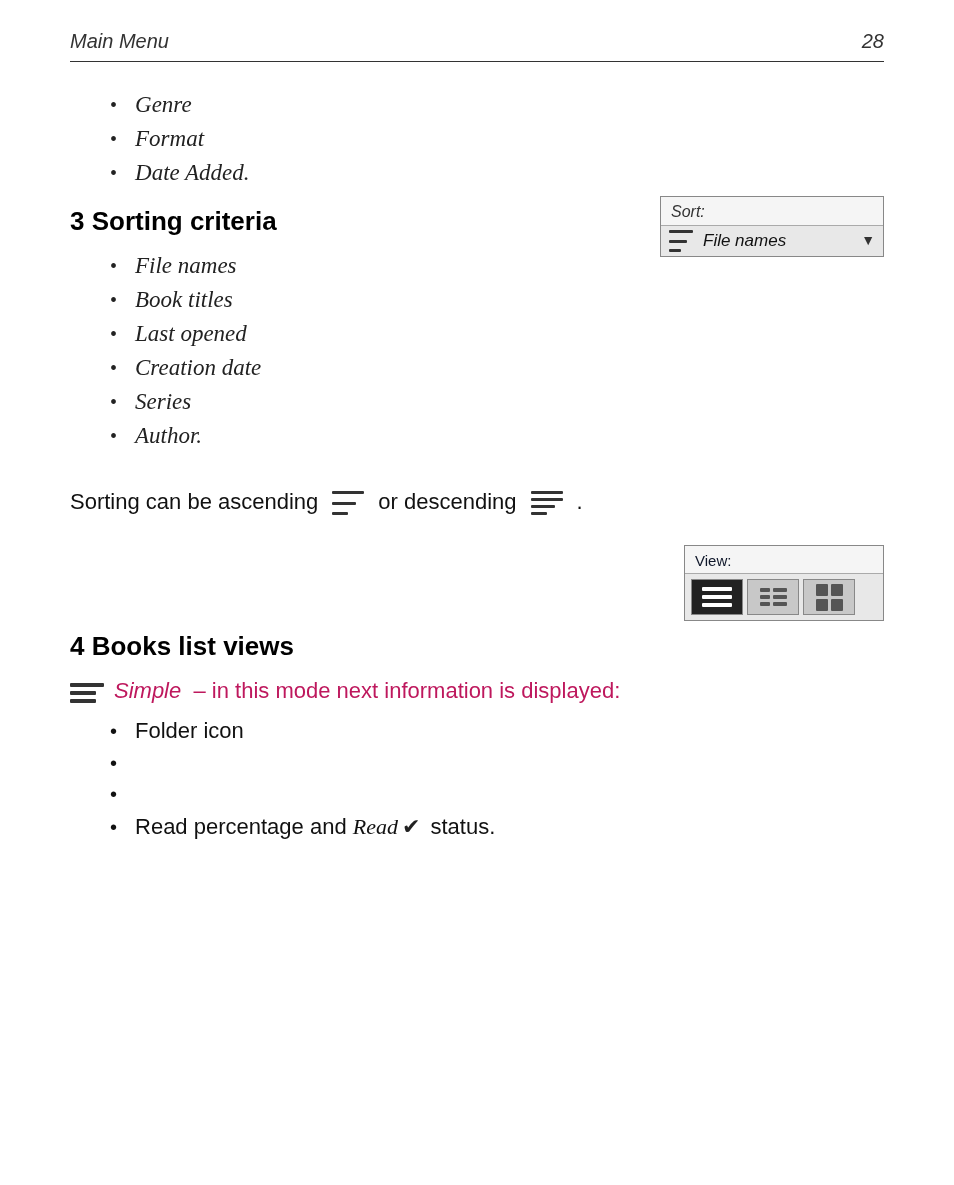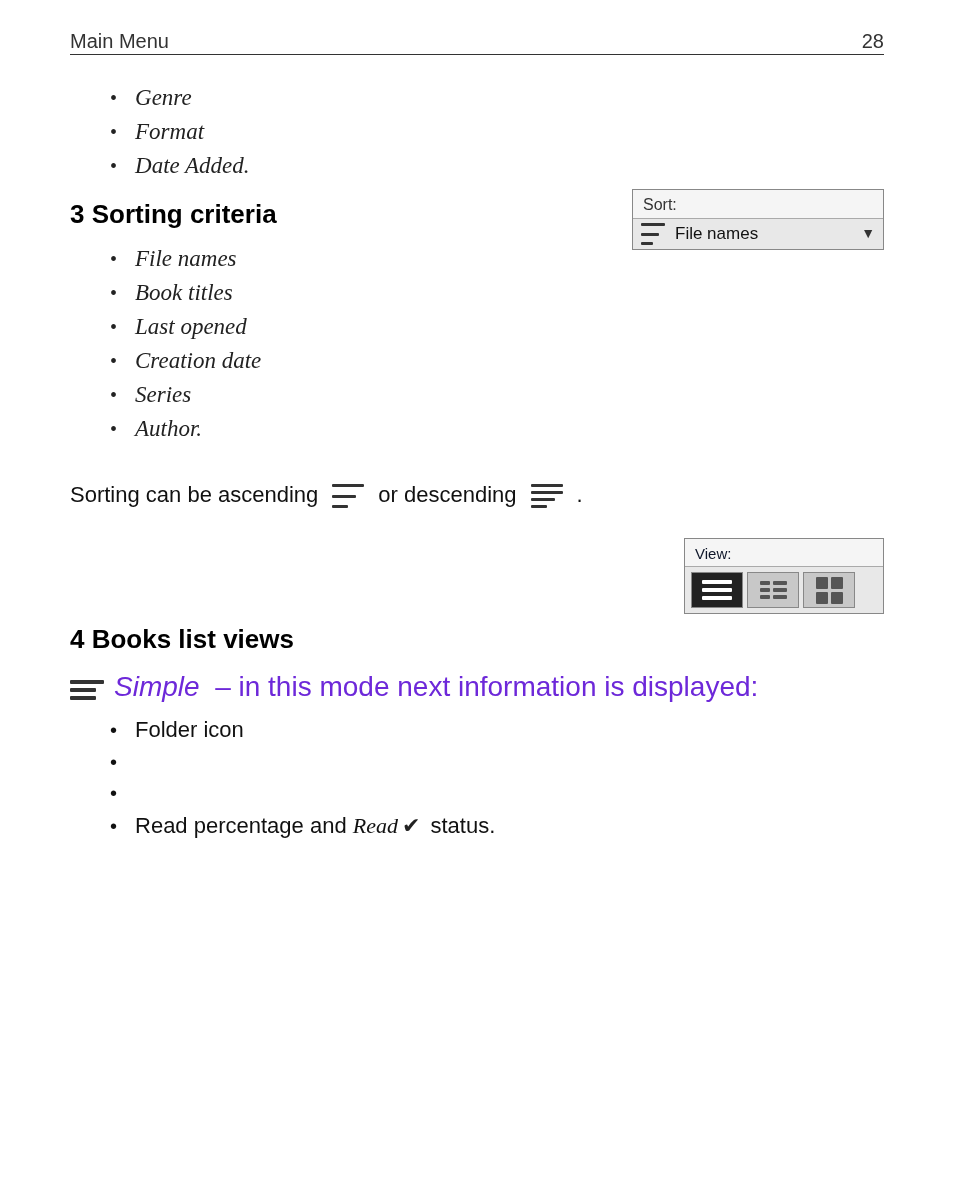--- a/index.html
+++ b/index.html
@@ -24,22 +24,23 @@
       min-height: 1185px;
       padding: 30px 70px 40px 70px;
       position: relative;
     }
 
     .page-header {
       display: flex;
       justify-content: space-between;
       align-items: baseline;
       border-bottom: 1.5px solid #333;
-      padding-bottom: 1px;
+      padding-bottom: 8px;
       margin-bottom: 30px;
+      font-style: italic;
     }
 
     .page-header-title {
       font-size: 20px;
       font-family: Arial, sans-serif;
       font-weight: normal;
       color: #333;
     }
 
     .page-number {
@@ -78,24 +79,25 @@
       color: #000000;
       margin-bottom: 16px;
       margin-top: 20px;
     }
 
     
     .sort-widget {
       float: right;
       border: 1.5px solid #888;
       background: #f5f5f5;
-      width: 252px;
+      width: 224px;
       margin-left: 30px;
       margin-bottom: 10px;
       margin-top: -10px;
+      font-style: italic;
     }
 
     .sort-widget-label {
       font-family: Arial, sans-serif;
       font-size: 16px;
       color: #333;
       padding: 6px 10px 4px 10px;
       border-bottom: none;
     }
 
@@ -301,22 +303,22 @@
       background: #333;
       height: 4px;
       border-radius: 1px;
     }
     .simple-icon .si-l1 { width: 34px; }
     .simple-icon .si-l2 { width: 26px; }
     .simple-icon .si-l3 { width: 26px; }
 
     .simple-description {
       font-family: Arial, sans-serif;
-      font-size: 28px;
-      color: #6d28d9;
+      font-size: 22px;
+      color: #be185d;
       display: flex;
       align-items: flex-start;
       margin-bottom: 14px;
       margin-top: 8px;
     }
 
     .simple-description .simple-text {
       font-style: italic;
     }
 

